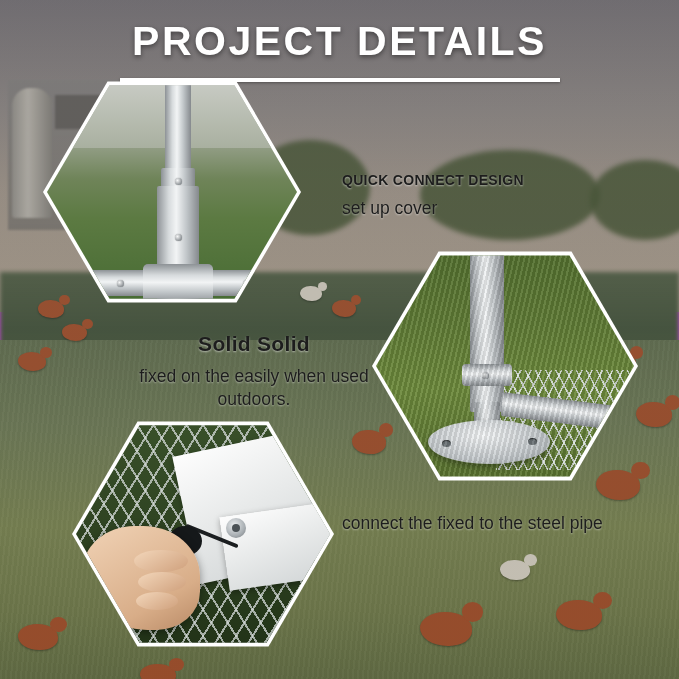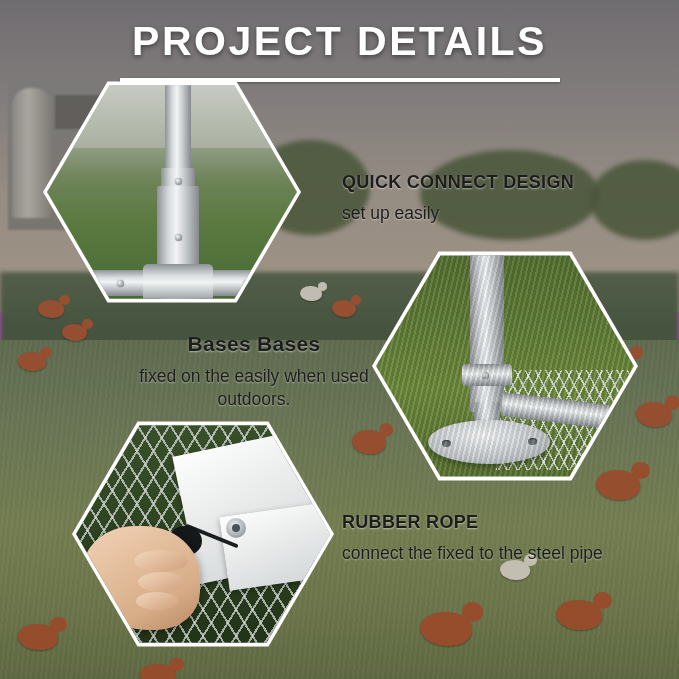--- a/index.html
+++ b/index.html
@@ -251,21 +251,21 @@
   .rubber-cord {
     position: absolute;
     height: 4px;
     background: #1b1e20;
     border-radius: 3px;
   }
 
   
   .txt { position: absolute; }
   .headline {
-    font-size: 18px;
+    font-size: 14px;
     font-weight: bold;
     color: #1d1d1d;
     letter-spacing: .3px;
     margin: 0 0 9px 0;
     text-shadow: 0 1px 2px rgba(255,255,255,.5);
   }
   .subline {
     font-size: 17.5px;
     color: #1d1d1d;
     line-height: 1.32;
@@ -331,41 +331,41 @@
         <div class="screw" style="left:128px;top:152px;"></div>
         <div class="screw" style="left:70px;top:198px;"></div>
         <div class="screw" style="left:196px;top:198px;"></div>
 
       </div>
     </div>
   </div>
 
   <div class="txt" id="txt-connect">
     <p class="headline">QUICK CONNECT DESIGN</p>
-    <p class="subline">set up easily</p>
+    <p class="subline">set up cover</p>
   </div>
 
   <div class="hex" id="hex-base">
     <div class="hex-inner">
       <div class="scene">
         <div class="mesh" style="left:120px;top:118px;width:146px;height:100px;"></div>
         <div class="pipe-v" style="left:94px;top:0;width:34px;height:160px;"></div>
         <div class="pipe-h" style="left:86px;top:112px;width:50px;height:22px;border-radius:4px;"></div>
         <div class="pipe-h" style="left:126px;top:140px;width:134px;height:24px;transform:rotate(7deg);transform-origin:left center;"></div>
         <div class="pipe-v" style="left:98px;top:150px;width:26px;height:42px;"></div>
         <div class="base-plate" style="left:52px;top:168px;width:122px;height:44px;"></div>
         <div class="base-hole" style="left:66px;top:188px;"></div>
         <div class="base-hole" style="left:152px;top:186px;"></div>
         <div class="screw" style="left:106px;top:120px;"></div>
       </div>
     </div>
   </div>
 
   <div class="txt" id="txt-base">
-    <p class="headline">Bases Bases</p>
+    <p class="headline">Solid Solid</p>
     <p class="subline">fixed on the easily when used outdoors.</p>
   </div>
 
   <div class="hex" id="hex-rope">
     <div class="hex-inner">
       <div class="scene">
         <div class="rope-mesh"></div>
         <div class="tarp" style="left:108px;top:16px;width:170px;height:130px;transform:rotate(-12deg);"></div>
         <div class="tarp" style="left:148px;top:86px;width:130px;height:74px;transform:rotate(-8deg);"></div>
         <div class="grommet" style="left:150px;top:96px;"></div>
@@ -373,17 +373,16 @@
         <div class="rubber" style="left:92px;top:104px;width:34px;height:30px;"></div>
         <div class="hand" style="left:6px;top:104px;width:118px;height:104px;"></div>
         <div class="finger" style="left:58px;top:128px;width:54px;height:22px;"></div>
         <div class="finger" style="left:62px;top:150px;width:48px;height:20px;"></div>
         <div class="finger" style="left:60px;top:170px;width:42px;height:18px;"></div>
       </div>
     </div>
   </div>
 
   <div class="txt" id="txt-rope">
-    <p class="headline">RUBBER ROPE</p>
     <p class="subline">connect the fixed to the steel pipe</p>
   </div>
 
 </div>
 
 </body></html>

